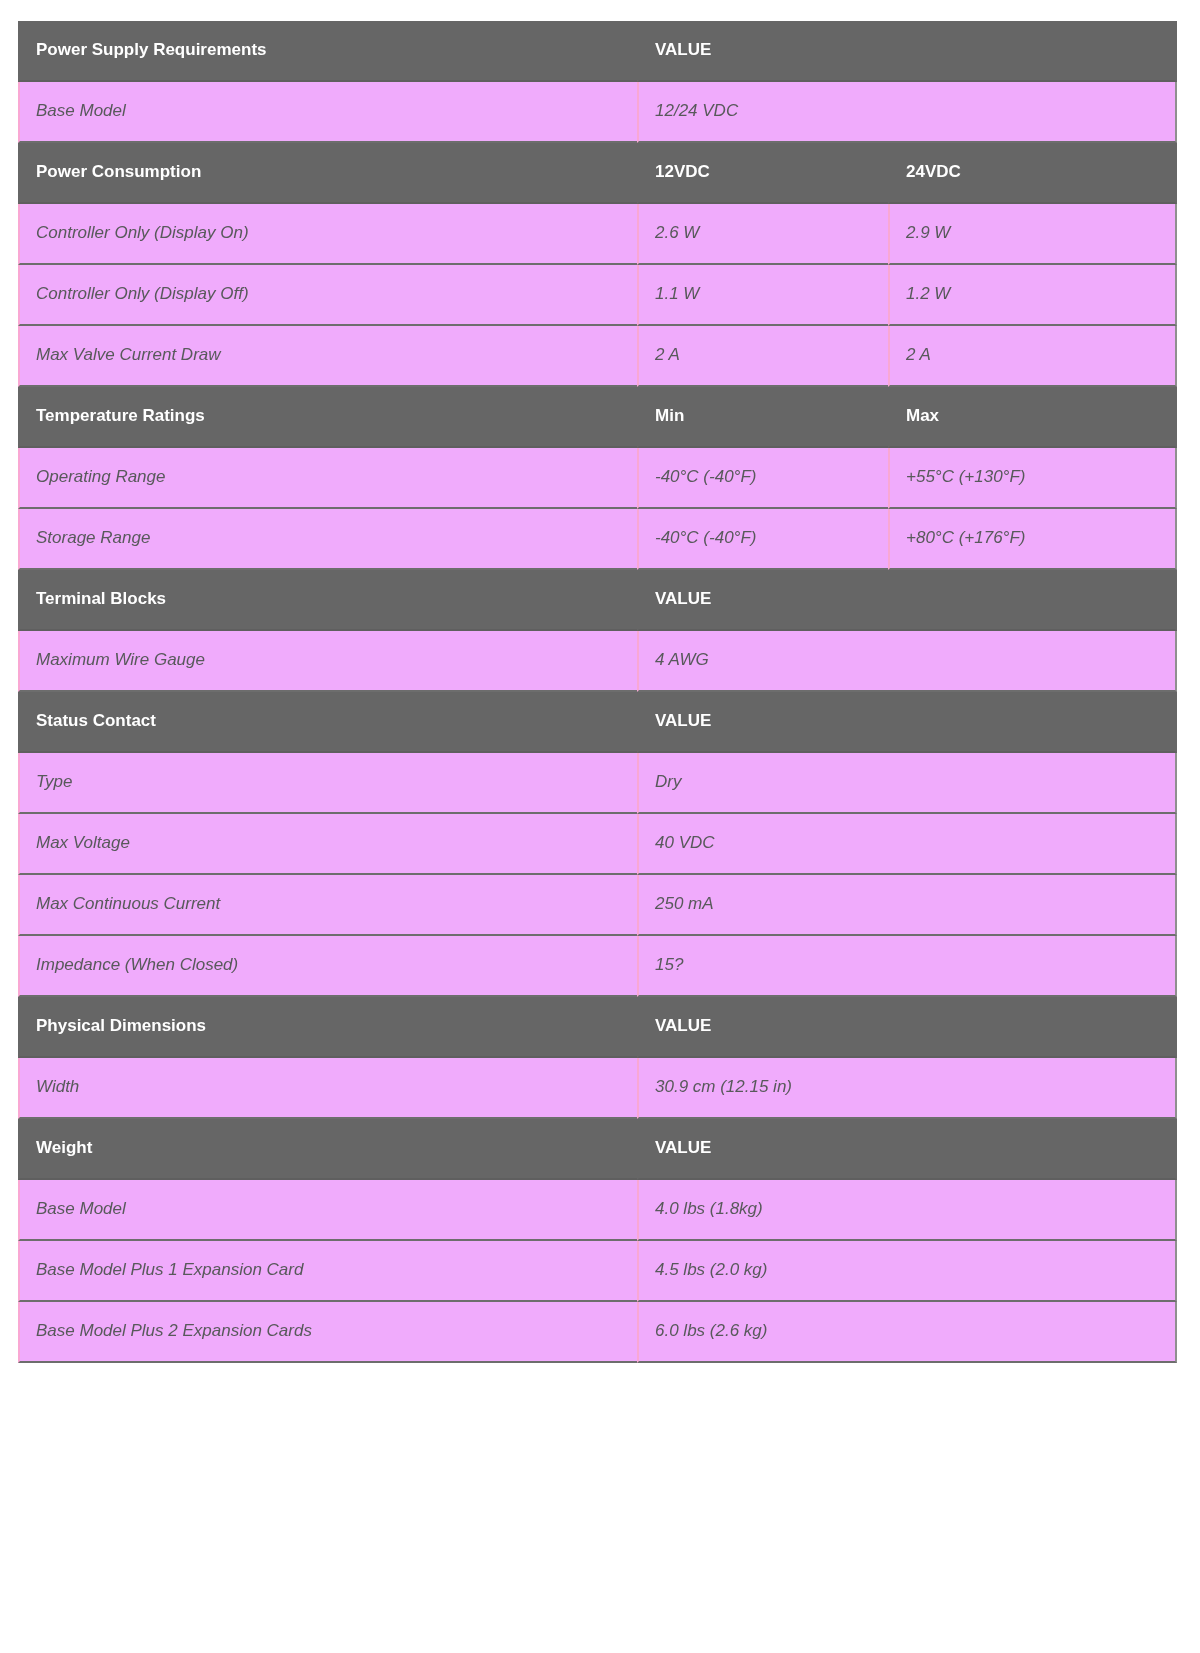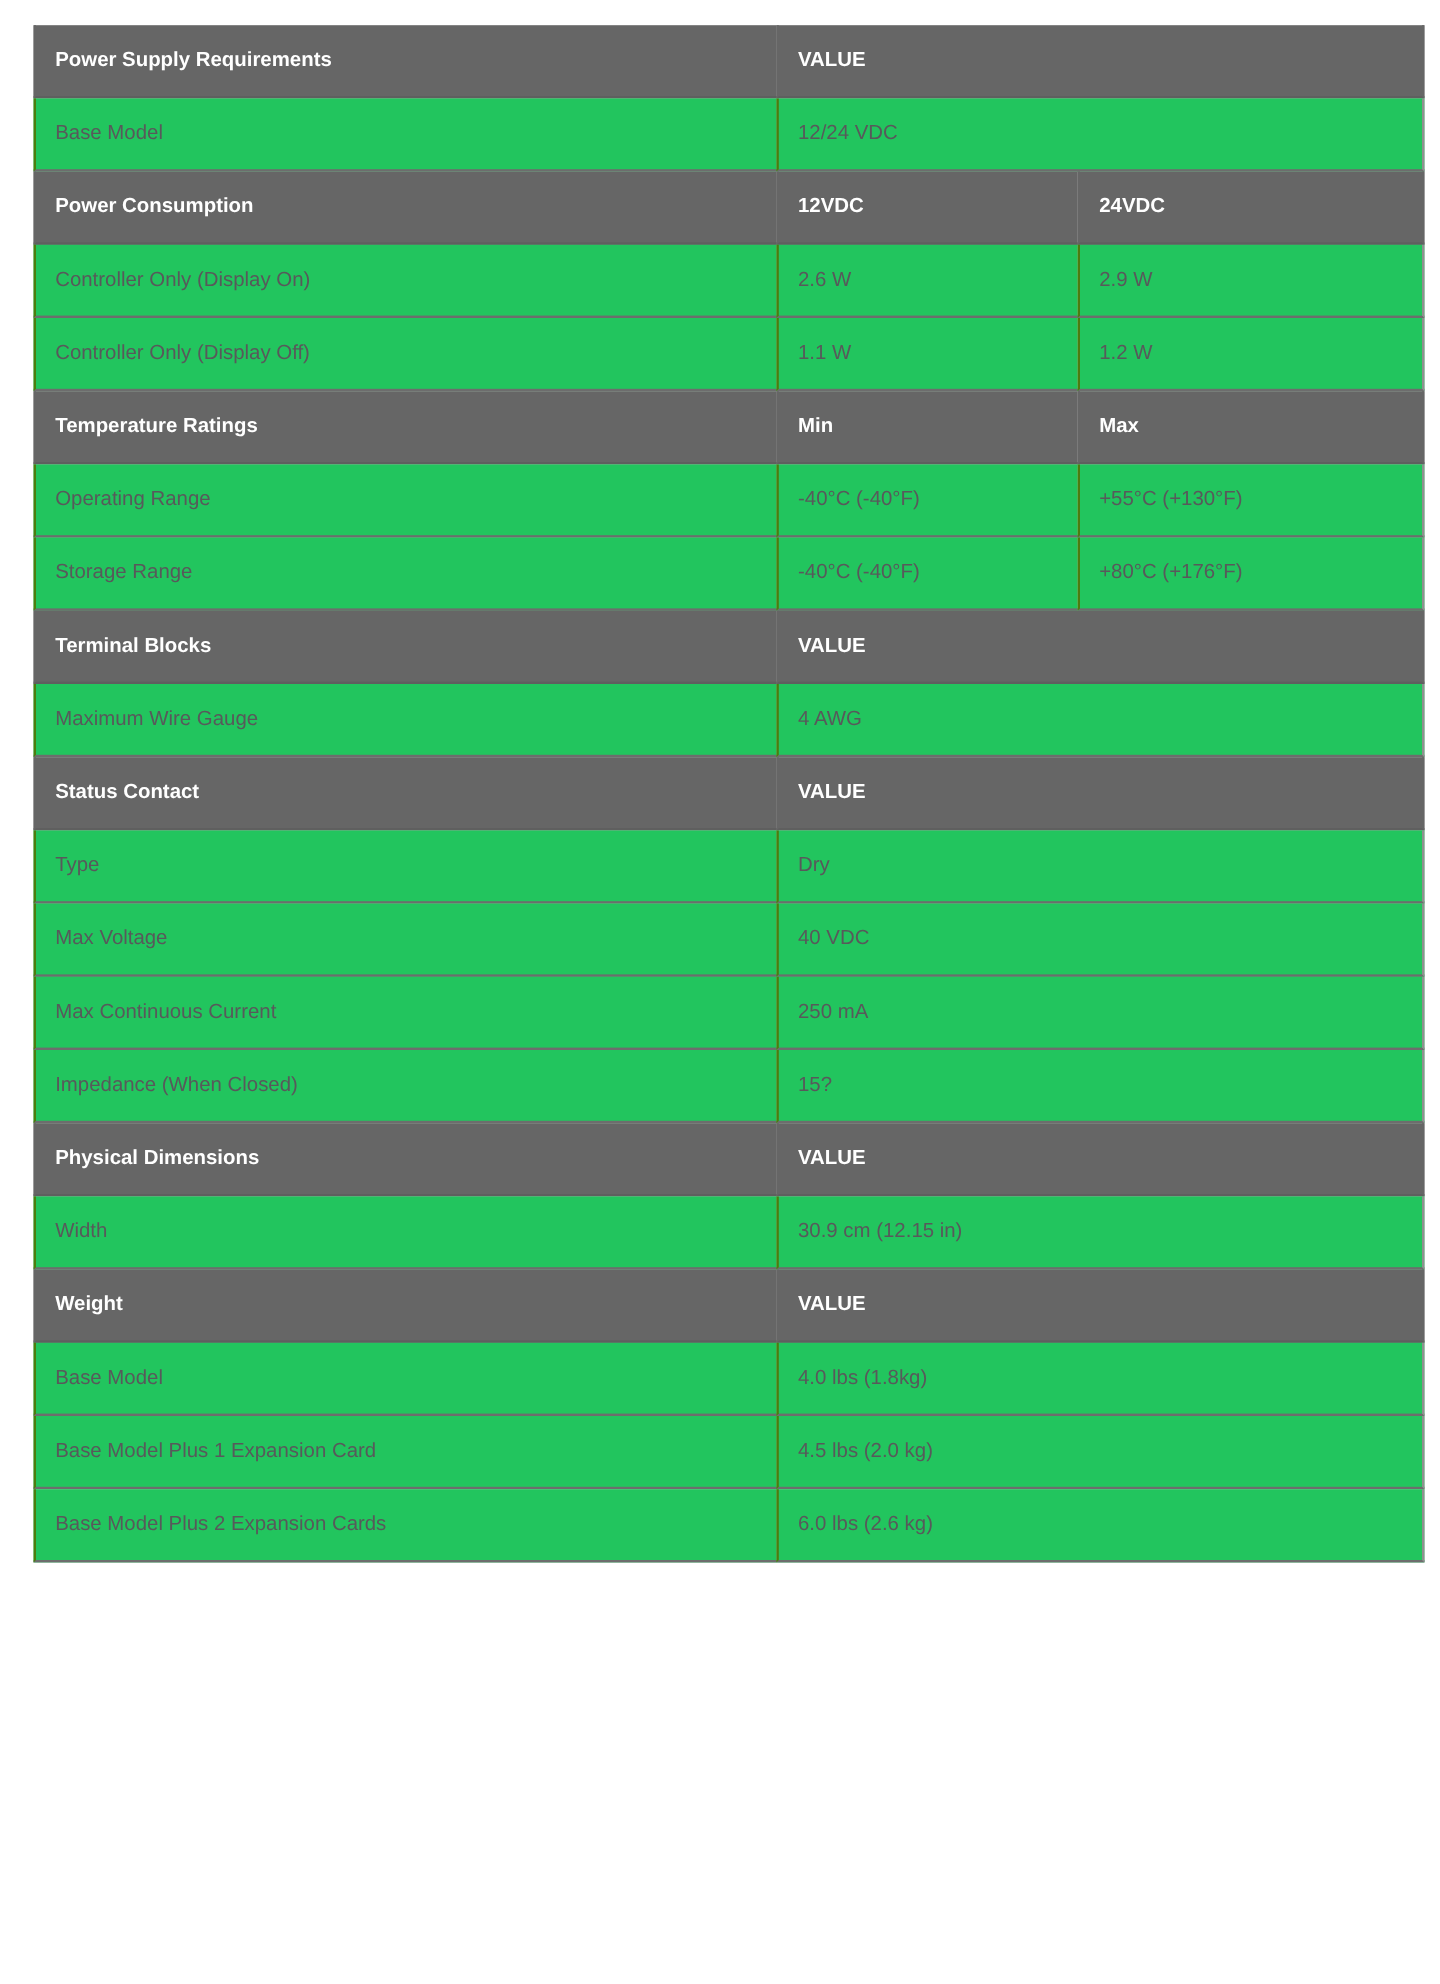--- a/index.html
+++ b/index.html
@@ -5,21 +5,21 @@
   html, body {
     margin: 0;
     padding: 0;
     background: #ffffff;
     font-family: "Liberation Sans", sans-serif;
   }
   .page {
     width: 1200px;
     height: 1653px;
     box-sizing: border-box;
-    padding: 21px 0 0 28px;
+    padding: 21px 0 0 18px;
     background: #ffffff;
   }
   table.spec-table {
     border-collapse: separate;
     border-spacing: 0;
     table-layout: fixed;
     width: 1159px;
   }
   col.c1 { width: 619px; }
   col.c2 { width: 251px; }
@@ -37,25 +37,26 @@
   }
   tr.header-row th {
     background: #666666;
     color: #ffffff;
     font-weight: 700;
     border-bottom: 2px solid #5f5f5f;
     border-left: 2px solid #666666;
   }
   tr.header-row th:last-child { border-right: 2px solid #666666; }
   tr.data-row td {
-    background: #22c55e;
+    background: #f0abfc;
     color: #58595b;
     font-weight: 400;
     border-bottom: 2px solid #6d6d6d;
-    border-left: 2px solid #4d7c0f;
+    border-left: 2px solid #f9a8d4;
+    font-style: italic;
   }
   tr.data-row td:last-child { border-right: 2px solid #8f8f8f; }
 </style>
 </head>
 <body>
 
 <div class="page">
   <table class="spec-table">
     <colgroup>
       <col class="c1">
@@ -78,20 +79,25 @@
         </tr>
         <tr class="data-row">
           <td class="row-label">Controller Only (Display On)</td>
           <td class="row-value">2.6 W</td>
           <td class="row-value">2.9 W</td>
         </tr>
         <tr class="data-row">
           <td class="row-label">Controller Only (Display Off)</td>
           <td class="row-value">1.1 W</td>
           <td class="row-value">1.2 W</td>
+        </tr>
+        <tr class="data-row">
+          <td class="row-label">Max Valve Current Draw</td>
+          <td class="row-value">2 A</td>
+          <td class="row-value">2 A</td>
         </tr>
         <tr class="header-row">
           <th class="section-title">Temperature Ratings</th>
           <th class="col-header">Min</th>
           <th class="col-header">Max</th>
         </tr>
         <tr class="data-row">
           <td class="row-label">Operating Range</td>
           <td class="row-value">-40°C (-40°F)</td>
           <td class="row-value">+55°C (+130°F)</td>

